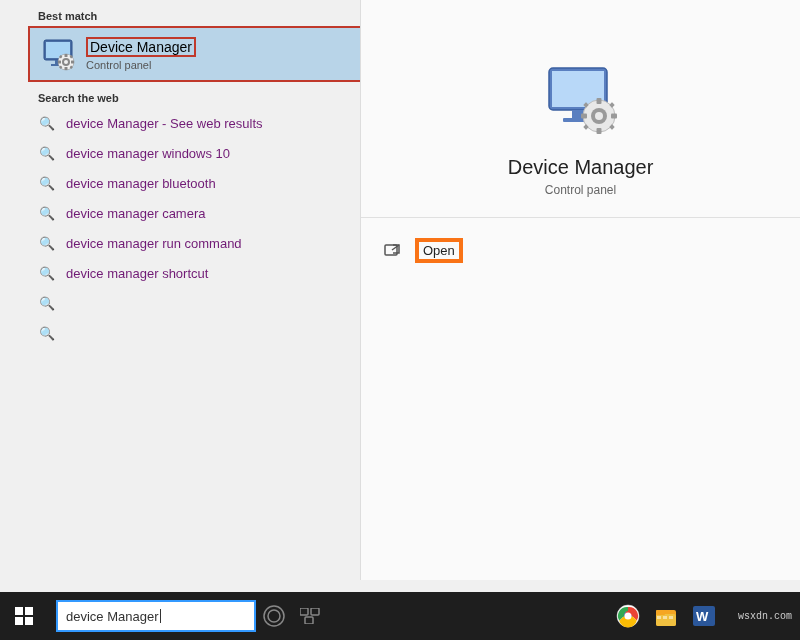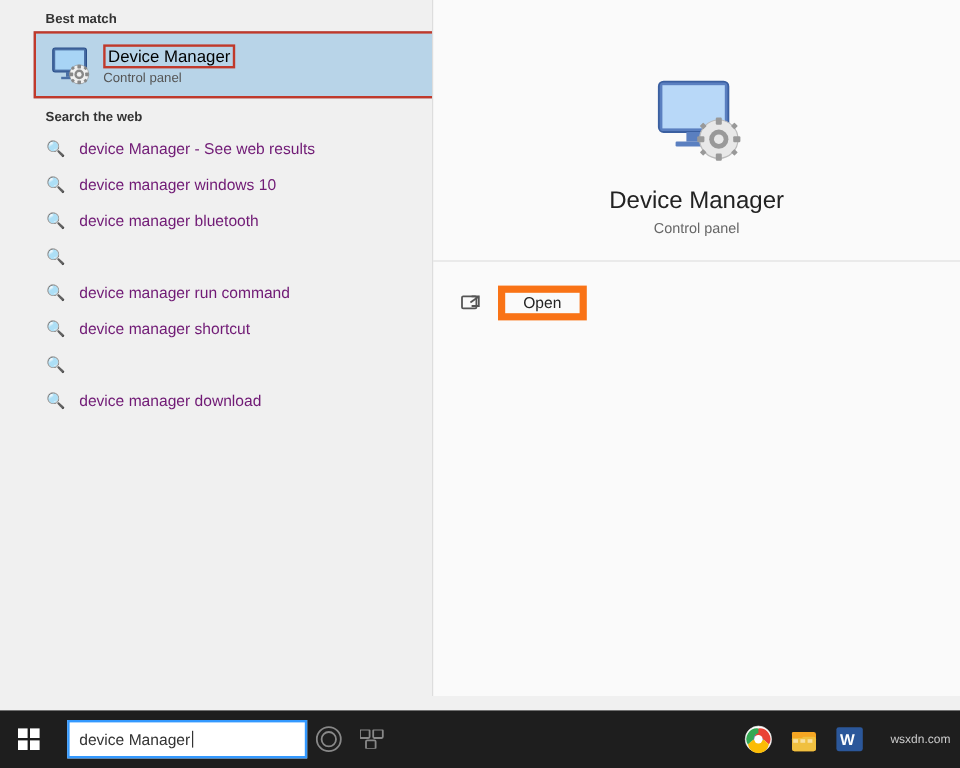--- a/index.html
+++ b/index.html
@@ -177,22 +177,22 @@
       display: flex;
       align-items: center;
       justify-content: center;
       color: #555;
       font-size: 14px;
     }
 
     .action-label {
       font-size: 13px;
       color: #222;
-      border: 6px solid #f97316;
-      padding: 1px 15px;
+      border: 4px solid #f97316;
+      padding: 1px 4px;
     }
 
     
     .taskbar {
       position: absolute;
       bottom: 0;
       left: 0;
       width: 800px;
       height: 48px;
       background: #1e1e1e;
@@ -256,20 +256,21 @@
       display: flex;
       align-items: center;
       justify-content: center;
     }
 
     .taskbar-tray {
       font-size: 10px;
       color: #ccc;
       margin-right: 8px;
       white-space: nowrap;
+      font-family: Liberation Mono, monospace;
     }
 
     
     .dm-icon {
       position: relative;
     }
   </style>
 </head>
 <body>
 
@@ -324,20 +325,21 @@
     </div>
 
     <div class="search-item">
       <div class="search-icon">🔍</div>
       <span class="search-text">device manager <span class="bold">bluetooth</span></span>
       <span class="chevron">›</span>
     </div>
 
     <div class="search-item">
       <div class="search-icon">🔍</div>
+      <span class="search-text">device manager <span class="bold">camera</span></span>
       <span class="chevron">›</span>
     </div>
 
     <div class="search-item">
       <div class="search-icon">🔍</div>
       <span class="search-text">device manager <span class="bold">run command</span></span>
       <span class="chevron">›</span>
     </div>
 
     <div class="search-item">
@@ -346,21 +348,20 @@
       <span class="chevron">›</span>
     </div>
 
     <div class="search-item">
       <div class="search-icon">🔍</div>
       <span class="chevron">›</span>
     </div>
 
     <div class="search-item">
       <div class="search-icon">🔍</div>
-      <span class="search-text">device manager <span class="bold">download</span></span>
       <span class="chevron">›</span>
     </div>
 
   </div>
 </div>
 
 <div class="right-panel">
 
   <div class="right-panel-icon">
     <svg width="80" height="80" viewBox="0 0 80 80" xmlns="http://www.w3.org/2000/svg">

